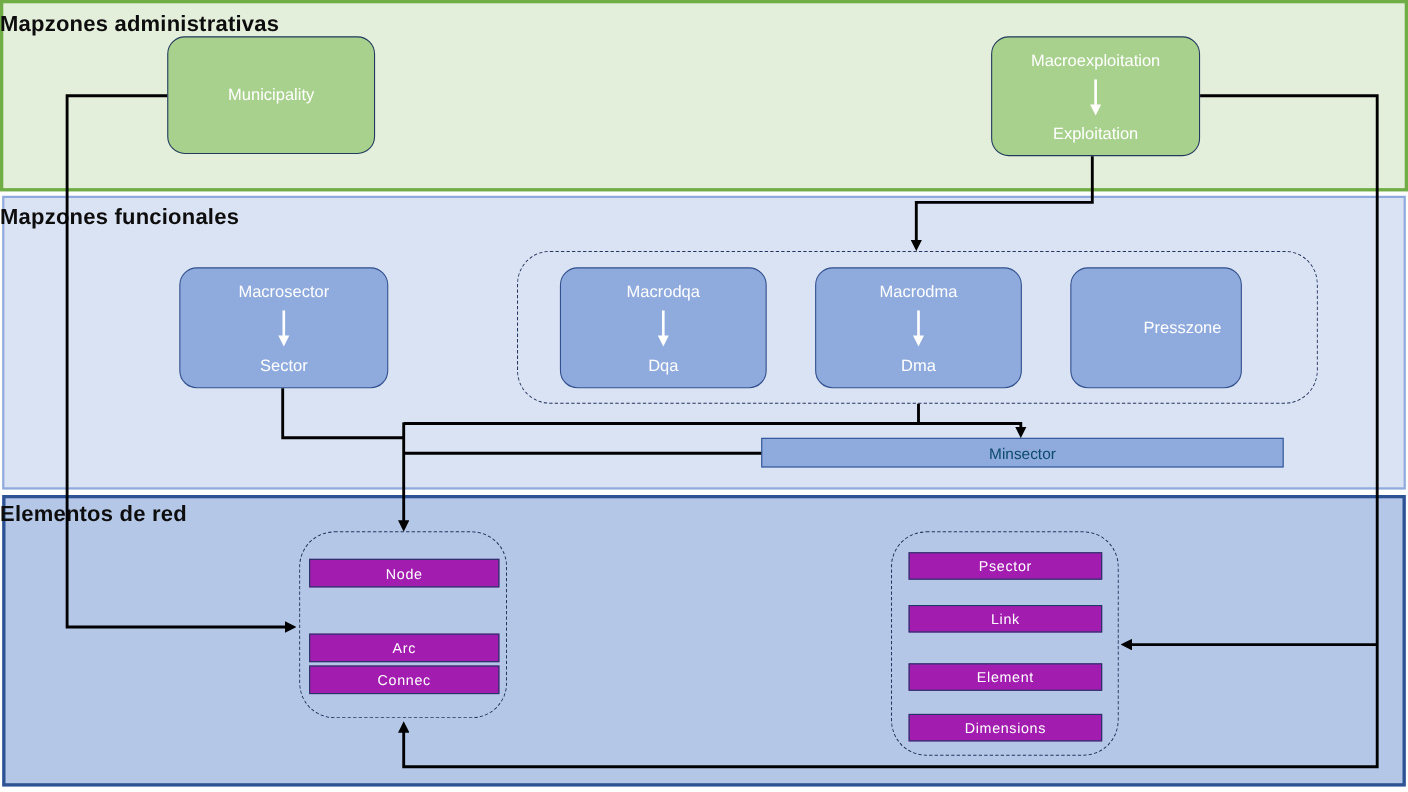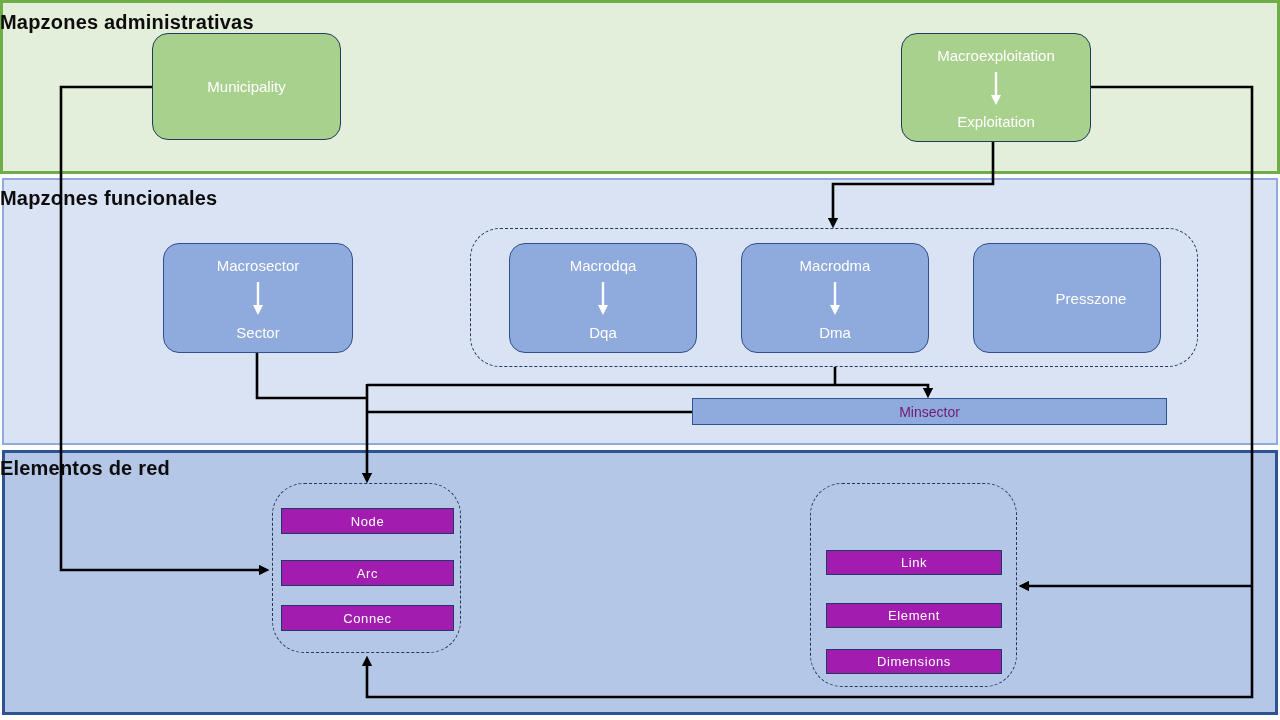--- a/index.html
+++ b/index.html
@@ -27,21 +27,21 @@
   .green-box{background:#a9d18e;border:1.5px solid #223a5e;font-size:15px;}
   .blue-box{background:#8faadc;border:1.5px solid #32508e;font-size:15px;}
   .split{justify-content:space-between;padding:13px 4px 11px 4px;}
 
   .dashed-group{
     position:absolute;box-sizing:border-box;
     border:1.5px dashed #24365e;background:transparent;
   }
   .minsector-bar{
     position:absolute;box-sizing:border-box;left:692px;top:398px;width:475px;height:27px;
-    background:#8faadc;border:1.5px solid #2e5395;color:#701a75;font-size:14px;
+    background:#8faadc;border:1.5px solid #2e5395;color:#0c4a6e;font-size:14px;
     display:flex;align-items:center;justify-content:center;
   }
   .dark-bar{
     position:absolute;box-sizing:border-box;
     background:#a21caf;border:1px solid #1f3864;color:#ffffff;font-size:13px;
     display:flex;align-items:center;justify-content:center;letter-spacing:0.6px;
   }
   .lbar{left:281px;width:173px;height:26px;}
   .rbar{left:826px;width:176px;height:25px;}
 
@@ -96,42 +96,45 @@
 
   <div class="node-box blue-box split" style="left:741px;top:243px;width:188px;height:110px;">
     <span>Macrodma</span>
     <svg class="arrow-svg" width="14" height="34" viewBox="0 0 14 34">
       <line x1="7" y1="0" x2="7" y2="24" stroke="#ffffff" stroke-width="2.4"></line>
       <polygon points="2,23 12,23 7,33" fill="#ffffff"></polygon>
     </svg>
     <span>Dma</span>
   </div>
 
-  <div class="node-box blue-box" style="left:973px;top:243px;width:188px;height:110px;padding-left:48px;">
+  <div class="node-box blue-box" style="left:973px;top:243px;width:156px;height:110px;padding-left:48px;">
     <span>Presszone</span>
   </div>
 
   <div class="minsector-bar">
     <span>Minsector</span>
   </div>
 
   <div class="dashed-group" style="left:272px;top:483px;width:189px;height:170px;border-radius:32px;"></div>
 
   <div class="dark-bar lbar" style="top:508px;">
     <span>Node</span>
   </div>
-  <div class="dark-bar lbar" style="top:560px;">
+  <div class="dark-bar lbar" style="top:576px;">
     <span>Arc</span>
   </div>
   <div class="dark-bar lbar" style="top:605px;">
     <span>Connec</span>
   </div>
 
   <div class="dashed-group" style="left:810px;top:483px;width:207px;height:204px;border-radius:32px;"></div>
 
+  <div class="dark-bar rbar" style="top:502px;">
+    <span>Psector</span>
+  </div>
   <div class="dark-bar rbar" style="top:550px;">
     <span>Link</span>
   </div>
   <div class="dark-bar rbar" style="top:603px;justify-content:center;">
     <span>Element</span>
   </div>
   <div class="dark-bar rbar" style="top:649px;">
     <span>Dimensions</span>
   </div>
 

